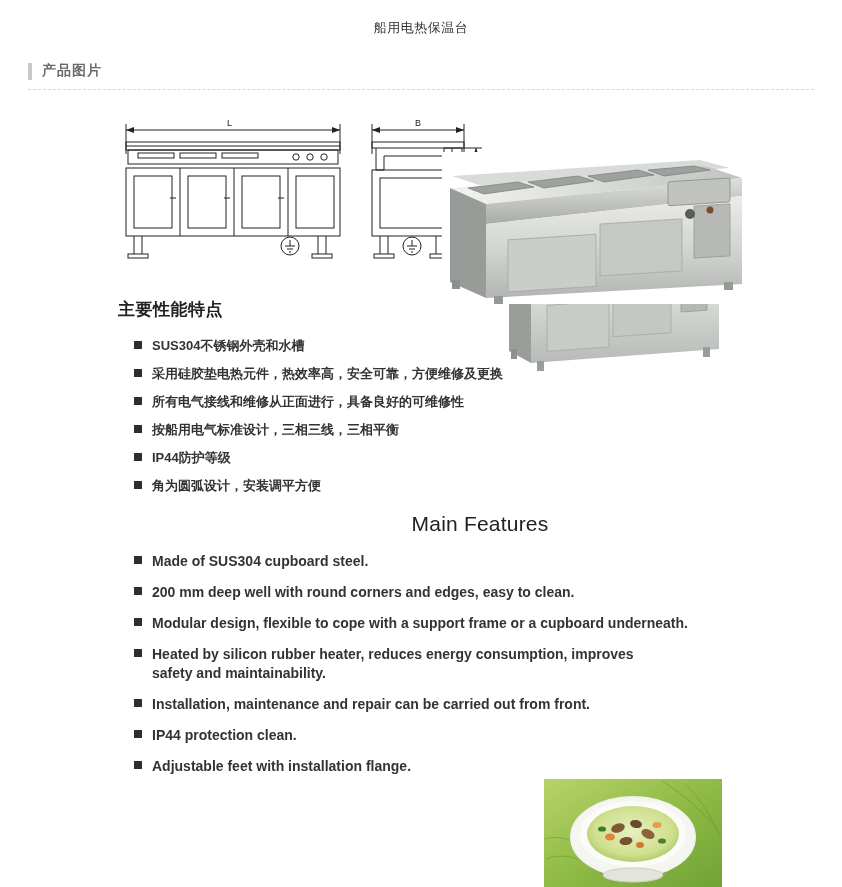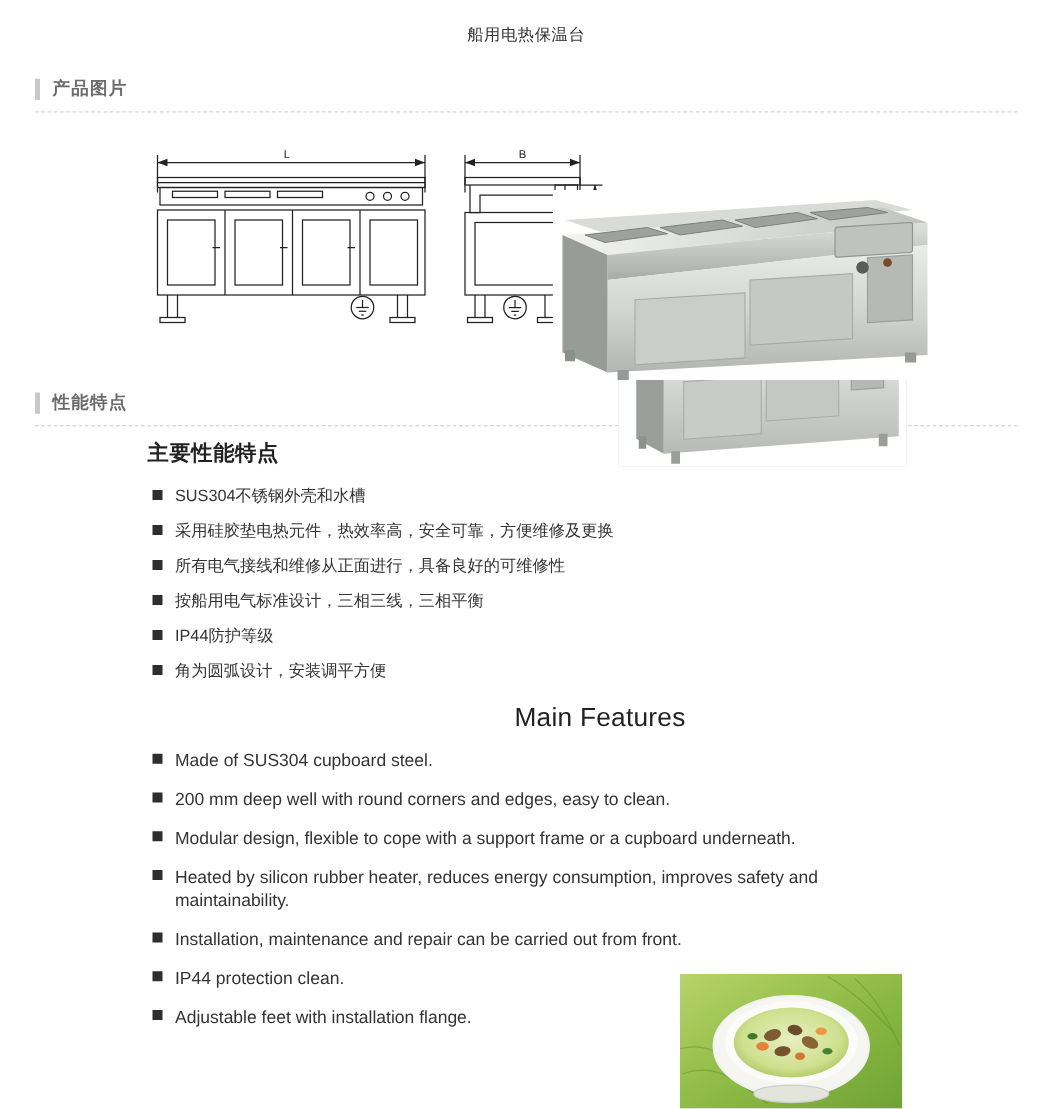--- a/index.html
+++ b/index.html
@@ -84,22 +84,23 @@
   .feat-h-en {
     font-size: 21px;
     color: #222;
     margin: 18px 0 12px 0;
     font-weight: normal;
     letter-spacing: 0.2px;
     text-align: center;
   }
   ul.feat-list {
     list-style: none;
-    margin: 4px;
+    margin: 16px;
     padding: 0;
+    font-weight: bold;
   }
   ul.feat-list li {
     position: relative;
     padding-left: 18px;
     margin-bottom: 11px;
     font-size: 13px;
     line-height: 17px;
     color: #333;
   }
   ul.feat-list.en li {
@@ -289,24 +290,20 @@
 
         <rect x="186" y="70" width="26" height="42" fill="#b5b8b5" stroke="#979a97" stroke-width="0.8" transform="skewY(-4)"></rect>
 
         <rect x="42" y="148" width="7" height="10" fill="#9a9e9b"></rect>
         <rect x="208" y="134" width="7" height="10" fill="#9a9e9b"></rect>
         <rect x="16" y="136" width="6" height="10" fill="#8d918e"></rect>
       </svg>
     </div>
   </div>
 
-  <div class="section-head">
-    <span class="section-bar"></span>
-    <span class="section-title">性能特点</span>
-  </div>
 
   <div class="features">
 
     <h2 class="feat-h-cn">主要性能特点</h2>
 
     <ul class="feat-list cn">
       <li><span class="bullet"></span><span>SUS304不锈钢外壳和水槽</span></li>
       <li><span class="bullet"></span><span>采用硅胶垫电热元件，热效率高，安全可靠，方便维修及更换</span></li>
       <li><span class="bullet"></span><span>所有电气接线和维修从正面进行，具备良好的可维修性</span></li>
       <li><span class="bullet"></span><span>按船用电气标准设计，三相三线，三相平衡</span></li>

